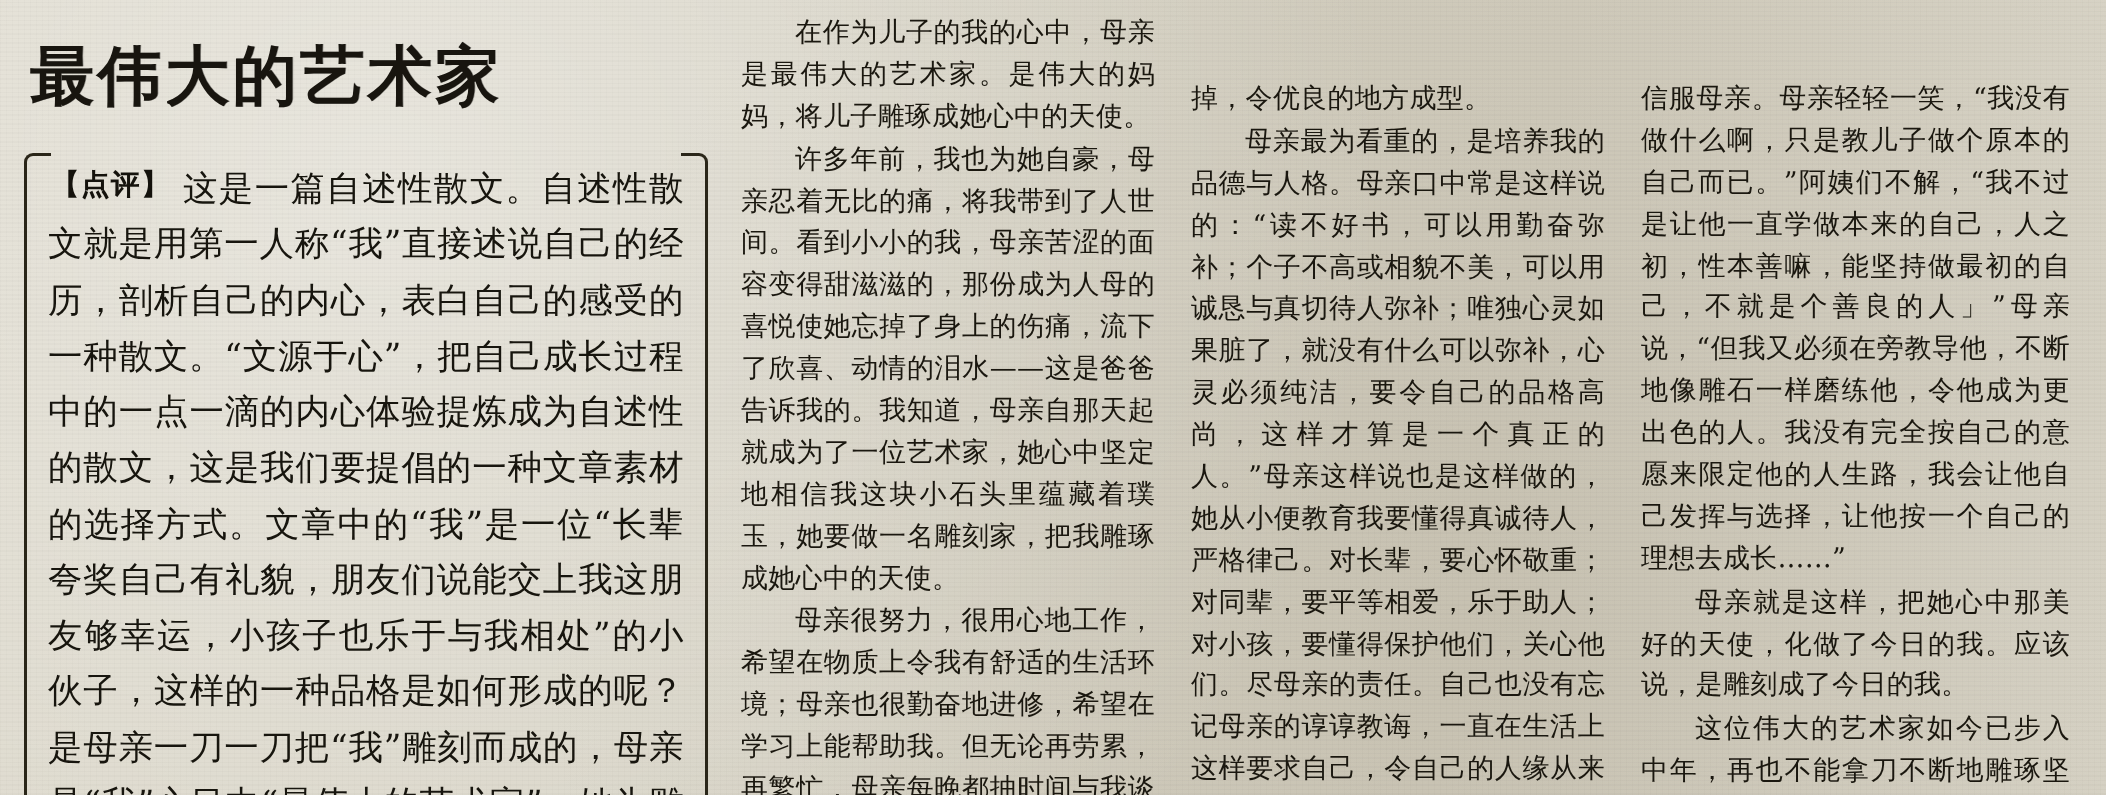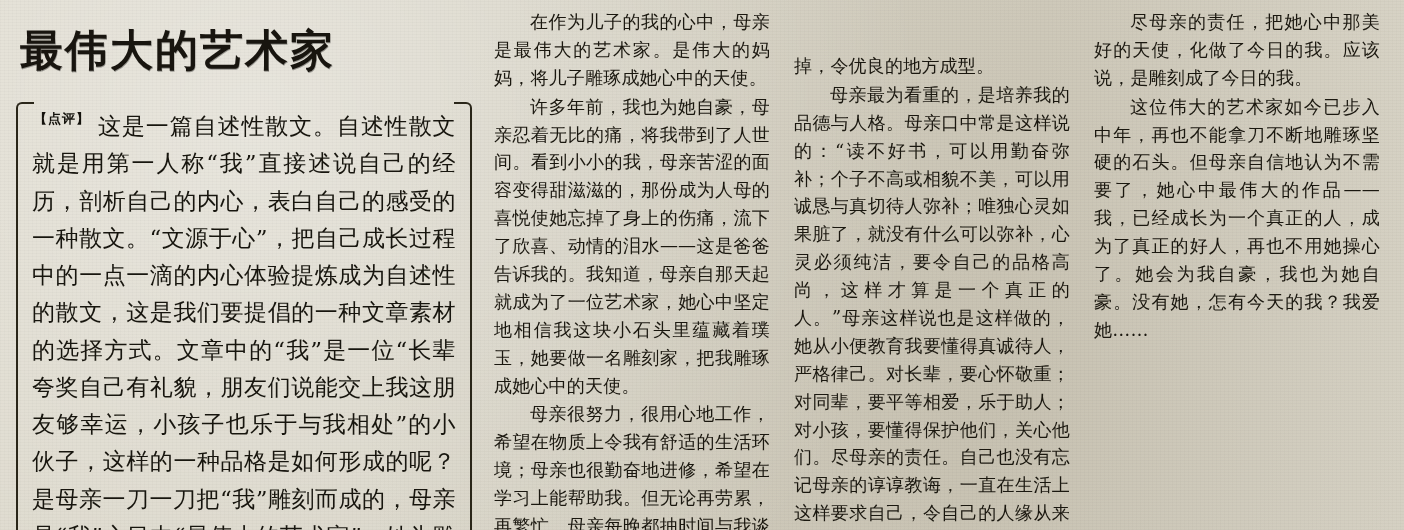--- a/index.html
+++ b/index.html
@@ -77,21 +77,21 @@
     border-left: 2px solid #2a2619;
     border-radius: 6px 0 0 6px;
   }
   .comment-box .bracket-right {
     right: -6px;
     border-right: 2px solid #2a2619;
     border-radius: 0 6px 6px 0;
   }
   .comment-label {
     font-weight: bold;
-    font-size: 13px;
+    font-size: 19px;
     color: #14120c;
     float: left;
     margin: 2px 8px 0 2px;
     letter-spacing: 1px;
   }
   .comment-text {
     font-family: "DejaVu Serif", serif;
     font-size: 23px;
     line-height: 1.62;
     color: #17150e;
@@ -147,19 +147,20 @@
       <p>母亲很努力，很用心地工作，希望在物质上令我有舒适的生活环境；母亲也很勤奋地进修，希望在学习上能帮助我。但无论再劳累，再繁忙，母亲每晚都抽时间与我谈心，看着她心中的小石头有没有烦恼，过得快乐不快乐。母亲会用慈爱的心与祥和的语言去驱赶我的烦恼，也会用欢笑与烂漫来分享我的快乐——就如雕刻家一刀一刀地雕刻，把不够好的地方削</p>
     </div>
 
     <div class="col col-3 body-col">
       <p class="noindent">掉，令优良的地方成型。</p>
       <p>母亲最为看重的，是培养我的品德与人格。母亲口中常是这样说的：“读不好书，可以用勤奋弥补；个子不高或相貌不美，可以用诚恳与真切待人弥补；唯独心灵如果脏了，就没有什么可以弥补，心灵必须纯洁，要令自己的品格高尚，这样才算是一个真正的人。”母亲这样说也是这样做的，她从小便教育我要懂得真诚待人，严格律己。对长辈，要心怀敬重；对同辈，要平等相爱，乐于助人；对小孩，要懂得保护他们，关心他们。尽母亲的责任。自己也没有忘记母亲的谆谆教诲，一直在生活上这样要求自己，令自己的人缘从来不差。长辈夸奖自己有礼貌，朋友们说能交上我这朋友够幸运，小孩子也乐于与我相处。正是母亲这份执着，令我这本不成型的石头有了头，有了手脚，有了五官——这是从精神与品格上体现出的一个真正的人，真正的好人。</p>
 
     </div>
 
     <div class="col col-4 body-col">
-      <p>尽母亲的责任，把她心中那美好的天使，化做了今日的我。应该说，是雕刻成了今日的我。</p>
+      <p class="noindent">信服母亲。母亲轻轻一笑，“我没有做什么啊，只是教儿子做个原本的自己而已。”阿姨们不解，“我不过是让他一直学做本来的自己，人之初，性本善嘛，能坚持做最初的自己，不就是个善良的人」”母亲说，“但我又必须在旁教导他，不断地像雕石一样磨练他，令他成为更出色的人。我没有完全按自己的意愿来限定他的人生路，我会让他自己发挥与选择，让他按一个自己的理想去成长……”</p>
+      <p>母亲就是这样，把她心中那美好的天使，化做了今日的我。应该说，是雕刻成了今日的我。</p>
       <p>这位伟大的艺术家如今已步入中年，再也不能拿刀不断地雕琢坚硬的石头。但母亲自信地认为不需要了，她心中最伟大的作品——我，已经成长为一个真正的人，成为了真正的好人，再也不用她操心了。她会为我自豪，我也为她自豪。没有她，怎有今天的我？我爱她……</p>
 
     </div>
 
   </div>
 </div>
 
 </body></html>

